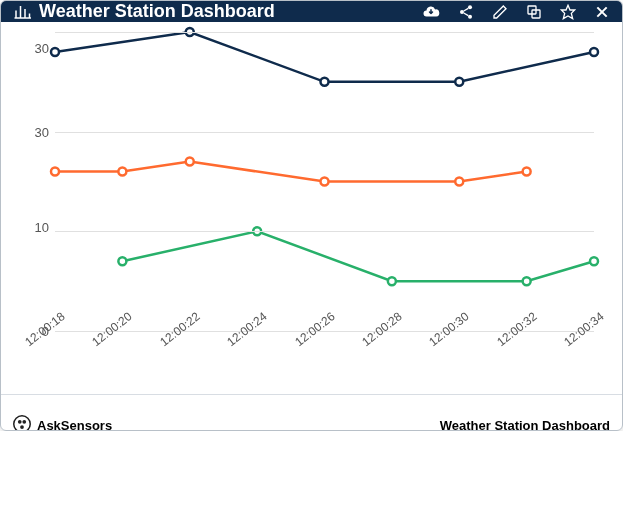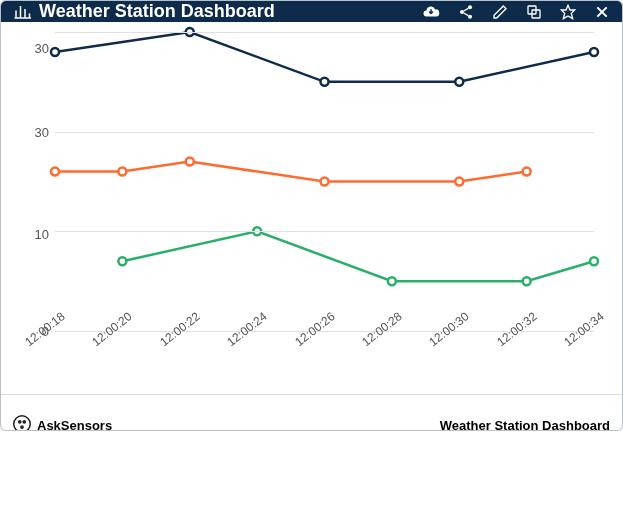--- a/index.html
+++ b/index.html
@@ -215,21 +215,21 @@
           <path d="M 67.375 229.23333333333335 L 202.125 199.33333333333334 L 336.875 249.16666666666669 L 471.625 249.16666666666669 L 539 229.23333333333335" fill="none" stroke="#28b06a" stroke-width="2.5"></path>
           <circle cx="67.375" cy="229.23333333333335" r="4" fill="#fff" stroke="#28b06a" stroke-width="2.5"></circle>
           <circle cx="202.125" cy="199.33333333333334" r="4" fill="#fff" stroke="#28b06a" stroke-width="2.5"></circle>
           <circle cx="336.875" cy="249.16666666666669" r="4" fill="#fff" stroke="#28b06a" stroke-width="2.5"></circle>
           <circle cx="471.625" cy="249.16666666666669" r="4" fill="#fff" stroke="#28b06a" stroke-width="2.5"></circle>
           <circle cx="539" cy="229.23333333333335" r="4" fill="#fff" stroke="#28b06a" stroke-width="2.5"></circle>
         </svg>
     <div class="gridline" style="top: 299px;"></div>
         <div class="y-tick" style="top: 299px;">0</div>
         <div class="gridline" style="top: 199.333px;"></div>
-        <div class="y-tick" style="top: 202px;">10</div>
+        <div class="y-tick" style="top: 195px;">10</div>
         <div class="gridline" style="top: 99.6667px;"></div>
         <div class="y-tick" style="top: 99.6667px;">30</div>
         <div class="gridline" style="top: 0px;"></div>
         <div class="y-tick" style="top: 16px;">30</div>
       </div>
 
     <div class="x-labels" id="xlabels">
         <div class="x-label" style="left: 14px; transform-origin: left top; transform: translateX(-100%) rotate(-38deg);">12:00:18</div>
         <div class="x-label" style="left: 81.375px; transform-origin: left top; transform: translateX(-100%) rotate(-38deg);">12:00:20</div>
         <div class="x-label" style="left: 148.75px; transform-origin: left top; transform: translateX(-100%) rotate(-38deg);">12:00:22</div>

